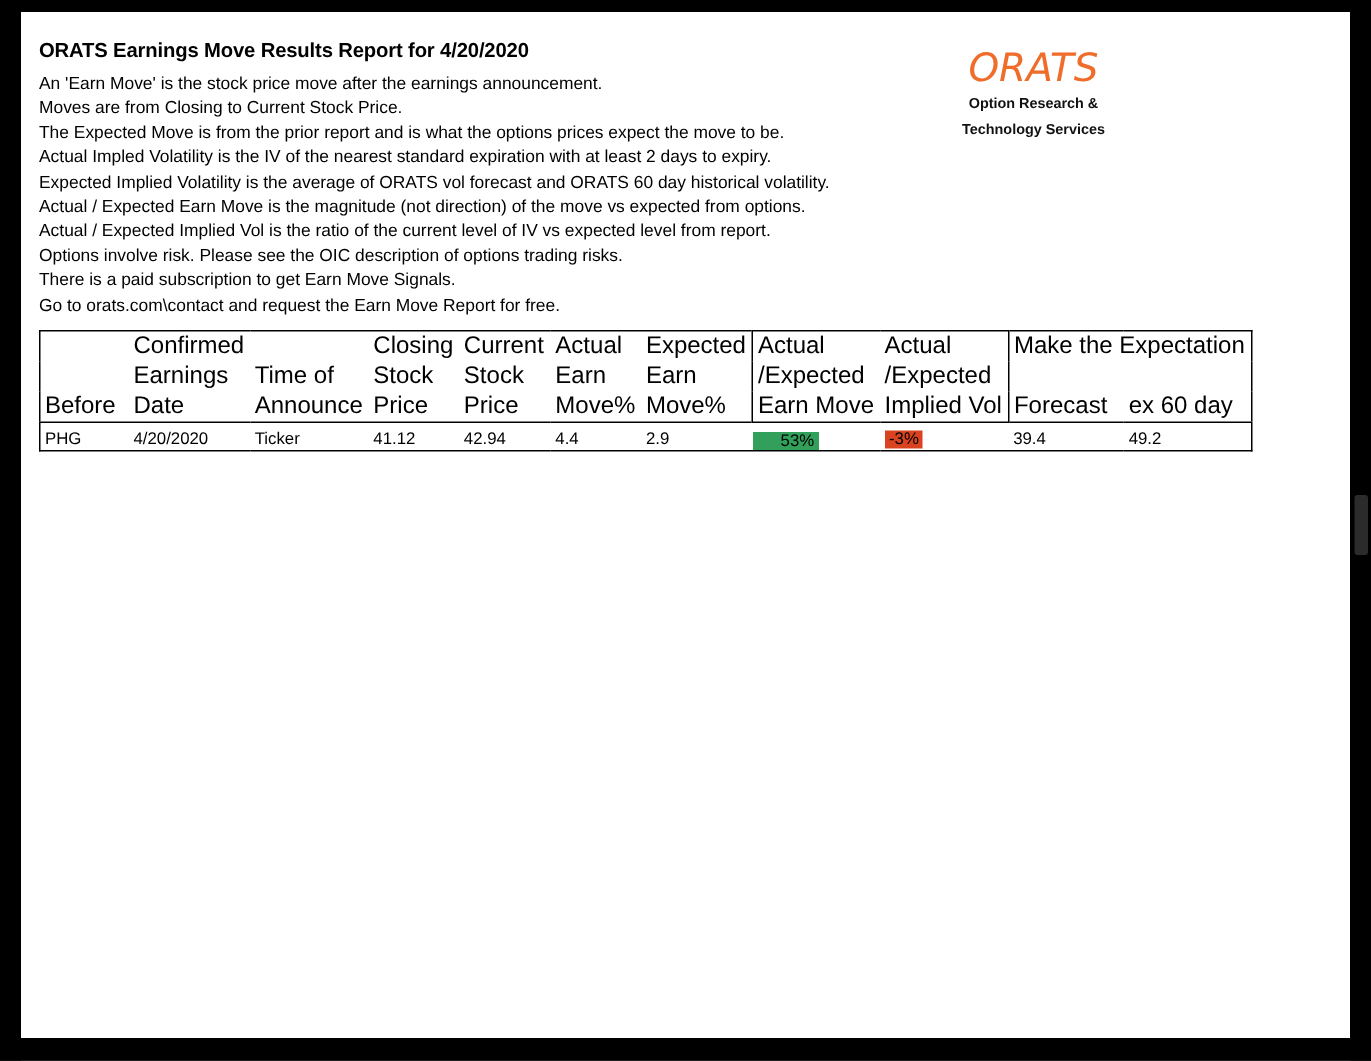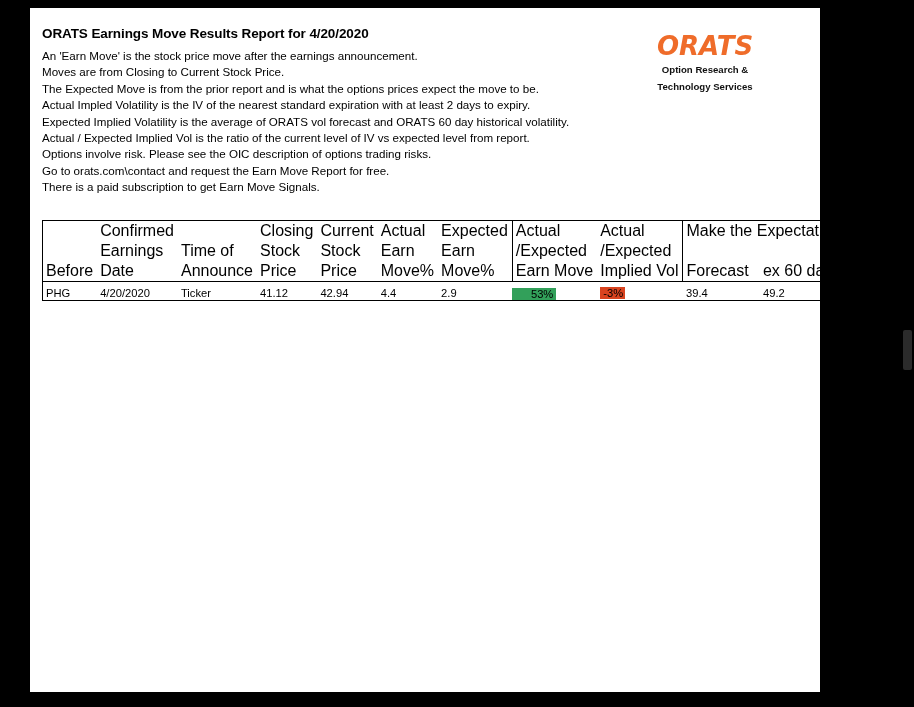--- a/index.html
+++ b/index.html
@@ -8,23 +8,23 @@
     background: #000000;
   }
   body {
     width: 914px;
     height: 707px;
     font-family: "Liberation Sans", sans-serif;
     overflow: hidden;
   }
   #page {
     position: absolute;
-    left: 30px;
+    left: 14px;
     top: 8px;
-    width: 790px;
+    width: 886px;
     height: 684px;
     background: #ffffff;
   }
   .top-strip {
     position: absolute;
     left: 0;
     top: 0;
     width: 914px;
     height: 8px;
     background: #000;
@@ -90,21 +90,21 @@
   .logo-block {
     position: absolute;
     left: 585px;
     top: 24px;
     width: 180px;
     text-align: center;
   }
   .logo-word {
     font-family: "DejaVu Sans", sans-serif;
     font-size: 26px;
-    font-weight: bold;
+    font-weight: normal;
     font-style: italic;
     color: #ef6c2a;
     letter-spacing: 0px;
     line-height: 28px;
   }
   .logo-sub {
     margin-top: 4px;
     font-size: 9.6px;
     font-weight: bold;
     color: #111;
@@ -196,24 +196,25 @@
 <div id="page">
 
   <div class="doc-title">ORATS Earnings Move Results Report for 4/20/2020</div>
 
   <div class="desc">
     <div class="desc-line">An 'Earn Move' is the stock price move after the earnings announcement.</div>
     <div class="desc-line">Moves are from Closing to Current Stock Price.</div>
     <div class="desc-line">The Expected Move is from the prior report and is what the options prices expect the move to be.</div>
     <div class="desc-line">Actual Impled Volatility is the IV of the nearest standard expiration with at least 2 days to expiry.</div>
     <div class="desc-line">Expected Implied Volatility is the average of ORATS vol forecast and ORATS 60 day historical volatility.</div>
+    <div class="desc-line">Actual / Expected Earn Move is the magnitude (not direction) of the move vs expected from options.</div>
     <div class="desc-line">Actual / Expected Implied Vol is the ratio of the current level of IV vs expected level from report.</div>
     <div class="desc-line">Options involve risk. Please see the OIC description of options trading risks.</div>
+    <div class="desc-line">There is a paid subscription to get Earn Move Signals.</div>
     <div class="desc-line">Go to orats.com\contact and request the Earn Move Report for free.</div>
-    <div class="desc-line">There is a paid subscription to get Earn Move Signals.</div>
   </div>
 
   <div class="logo-block">
     <div class="logo-word">ORATS</div>
     <div class="logo-sub">Option Research &amp;</div>
     <div class="logo-sub">Technology Services</div>
   </div>
 
   <div class="table-wrap">
     <table class="report outer-box">

